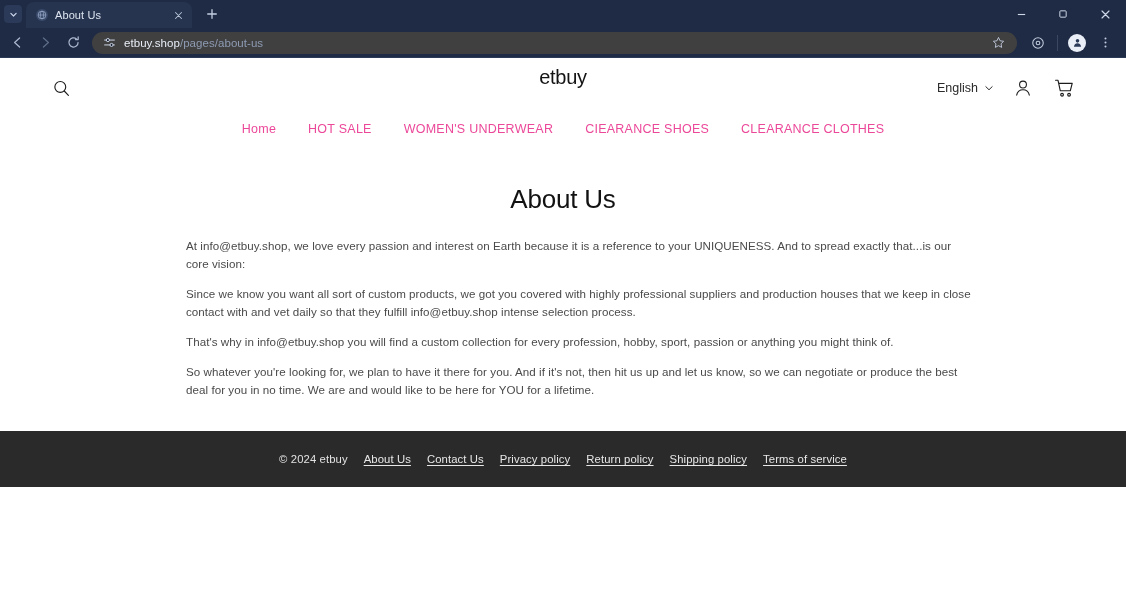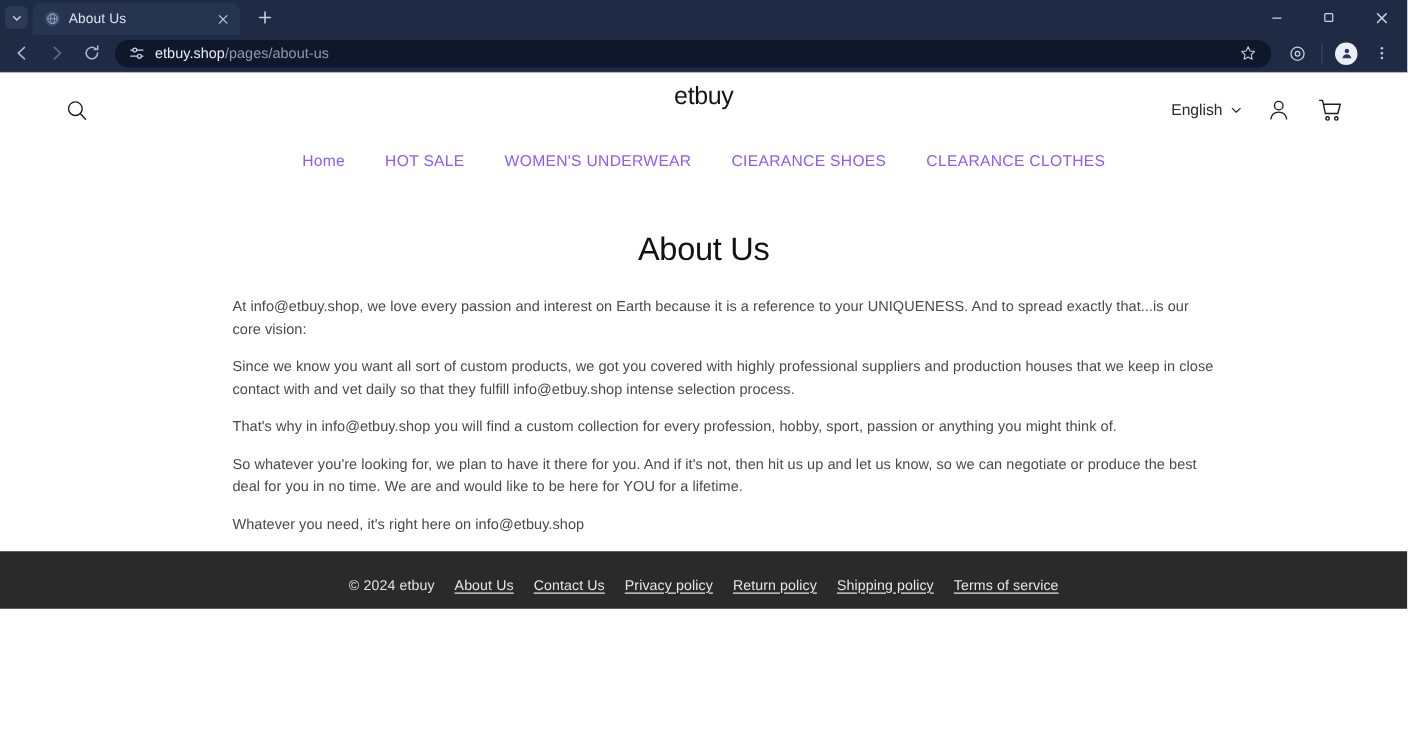--- a/index.html
+++ b/index.html
@@ -133,21 +133,21 @@
     display:flex; align-items:center; justify-content:center;
     color: #aab7ce;
     border-radius: 50%;
     flex: 0 0 26px;
   }
   .nav-btn.disabled { color: #5f6d87; }
 
   .omnibox {
     flex: 1 1 auto;
     height: 22px;
-    background: #0f172a;
+    background: #404040;
     border-radius: 11px;
     display: flex;
     align-items: center;
     padding: 0 10px;
     gap: 8px;
     margin: 0 6px 0 4px;
     min-width: 0;
   }
   .omni-icon {
     width: 14px; height: 14px;
@@ -248,21 +248,21 @@
     display: flex;
     justify-content: center;
     align-items: center;
     gap: 32px;
     padding: 14px 0 0 0;
     height: 36px;
     flex: 0 0 36px;
   }
   .nav-link {
     font-size: 12.5px;
-    color: #8b5cf6;
+    color: #ec4899;
     letter-spacing: .25px;
     white-space: nowrap;
   }
 
   .page-title {
     text-align: center;
     font-size: 26px;
     font-weight: 400;
     color: #121212;
     margin-top: 44px;
@@ -474,21 +474,20 @@
       <a class="nav-link">CLEARANCE CLOTHES</a>
     </nav>
 
     <h1 class="page-title">About Us</h1>
 
     <main class="content">
       <p>At info@etbuy.shop, we love every passion and interest on Earth because it is a reference to your UNIQUENESS. And to spread exactly that...is our core vision:</p>
       <p>Since we know you want all sort of custom products, we got you covered with highly professional suppliers and production houses that we keep in close contact with and vet daily so that they fulfill info@etbuy.shop intense selection process.</p>
       <p>That's why in info@etbuy.shop   you will find a custom collection for every profession, hobby, sport, passion or anything you might think of.</p>
       <p>So whatever you're looking for, we plan to have it there for you. And if it's not, then hit us up and let us know, so we can negotiate or produce the best deal for you in no time. We are and would like to be here for YOU for a lifetime.</p>
-      <p>Whatever you need, it's right here on info@etbuy.shop</p>
     </main>
 
     <div class="spacer"></div>
 
     <footer class="site-footer">
       <div class="footer-inner">
         <span class="copyright">© 2024 etbuy</span>
         <a class="footer-link">About Us</a>
         <a class="footer-link">Contact Us</a>
         <a class="footer-link">Privacy policy</a>

